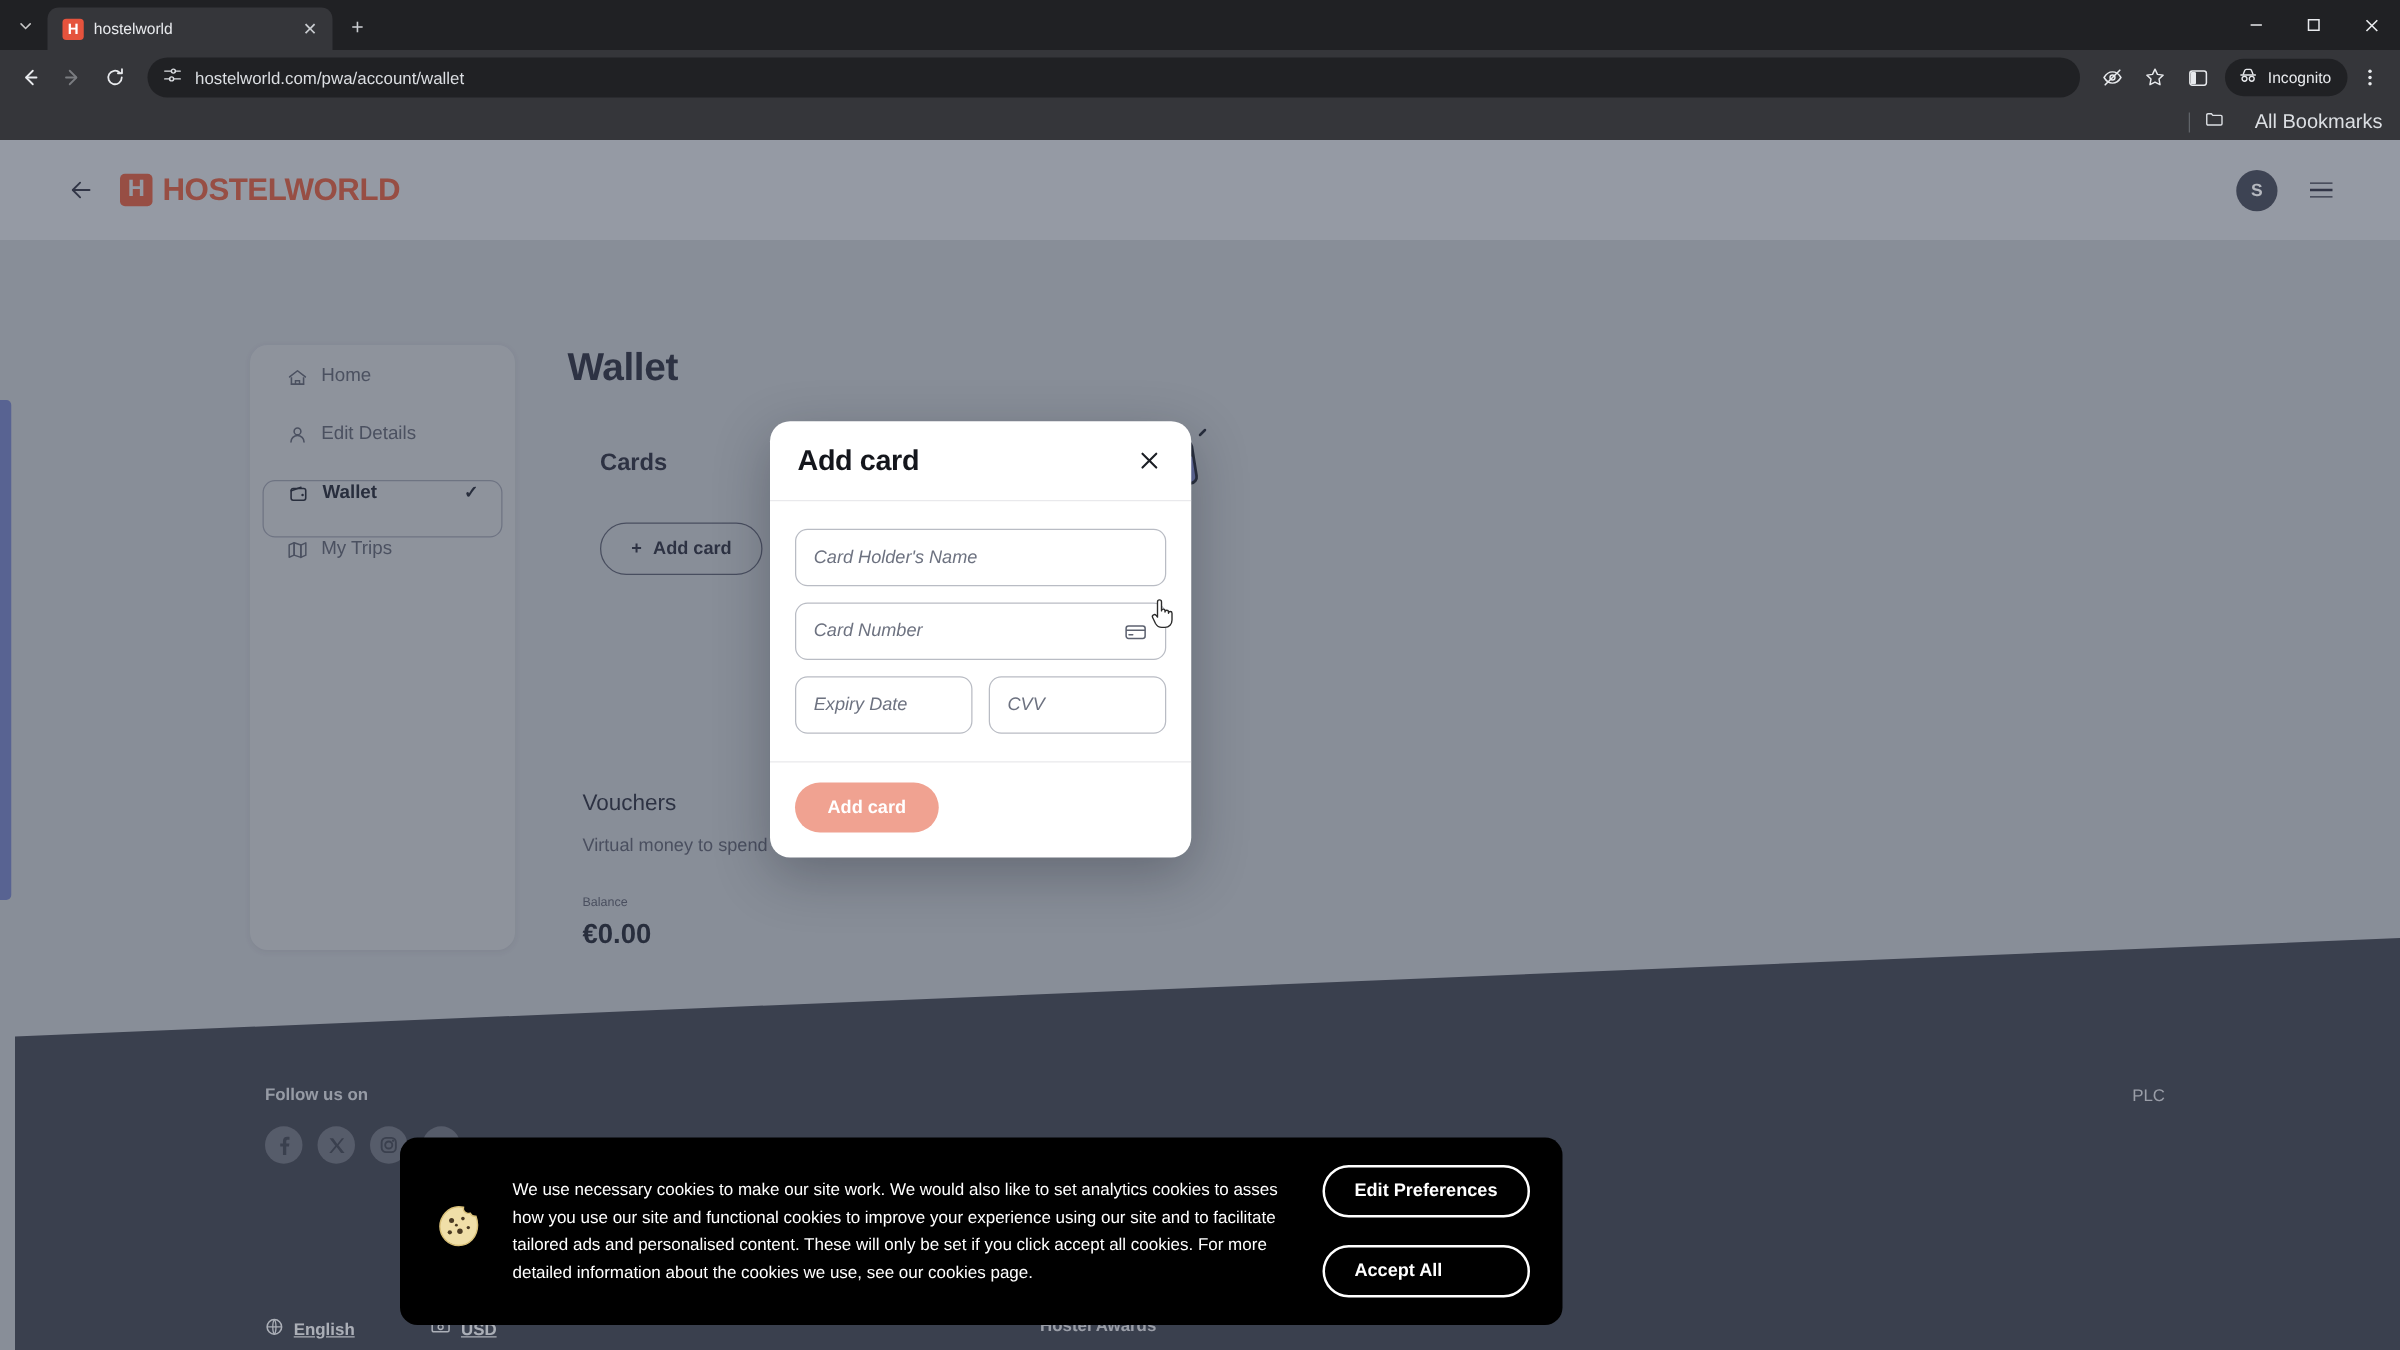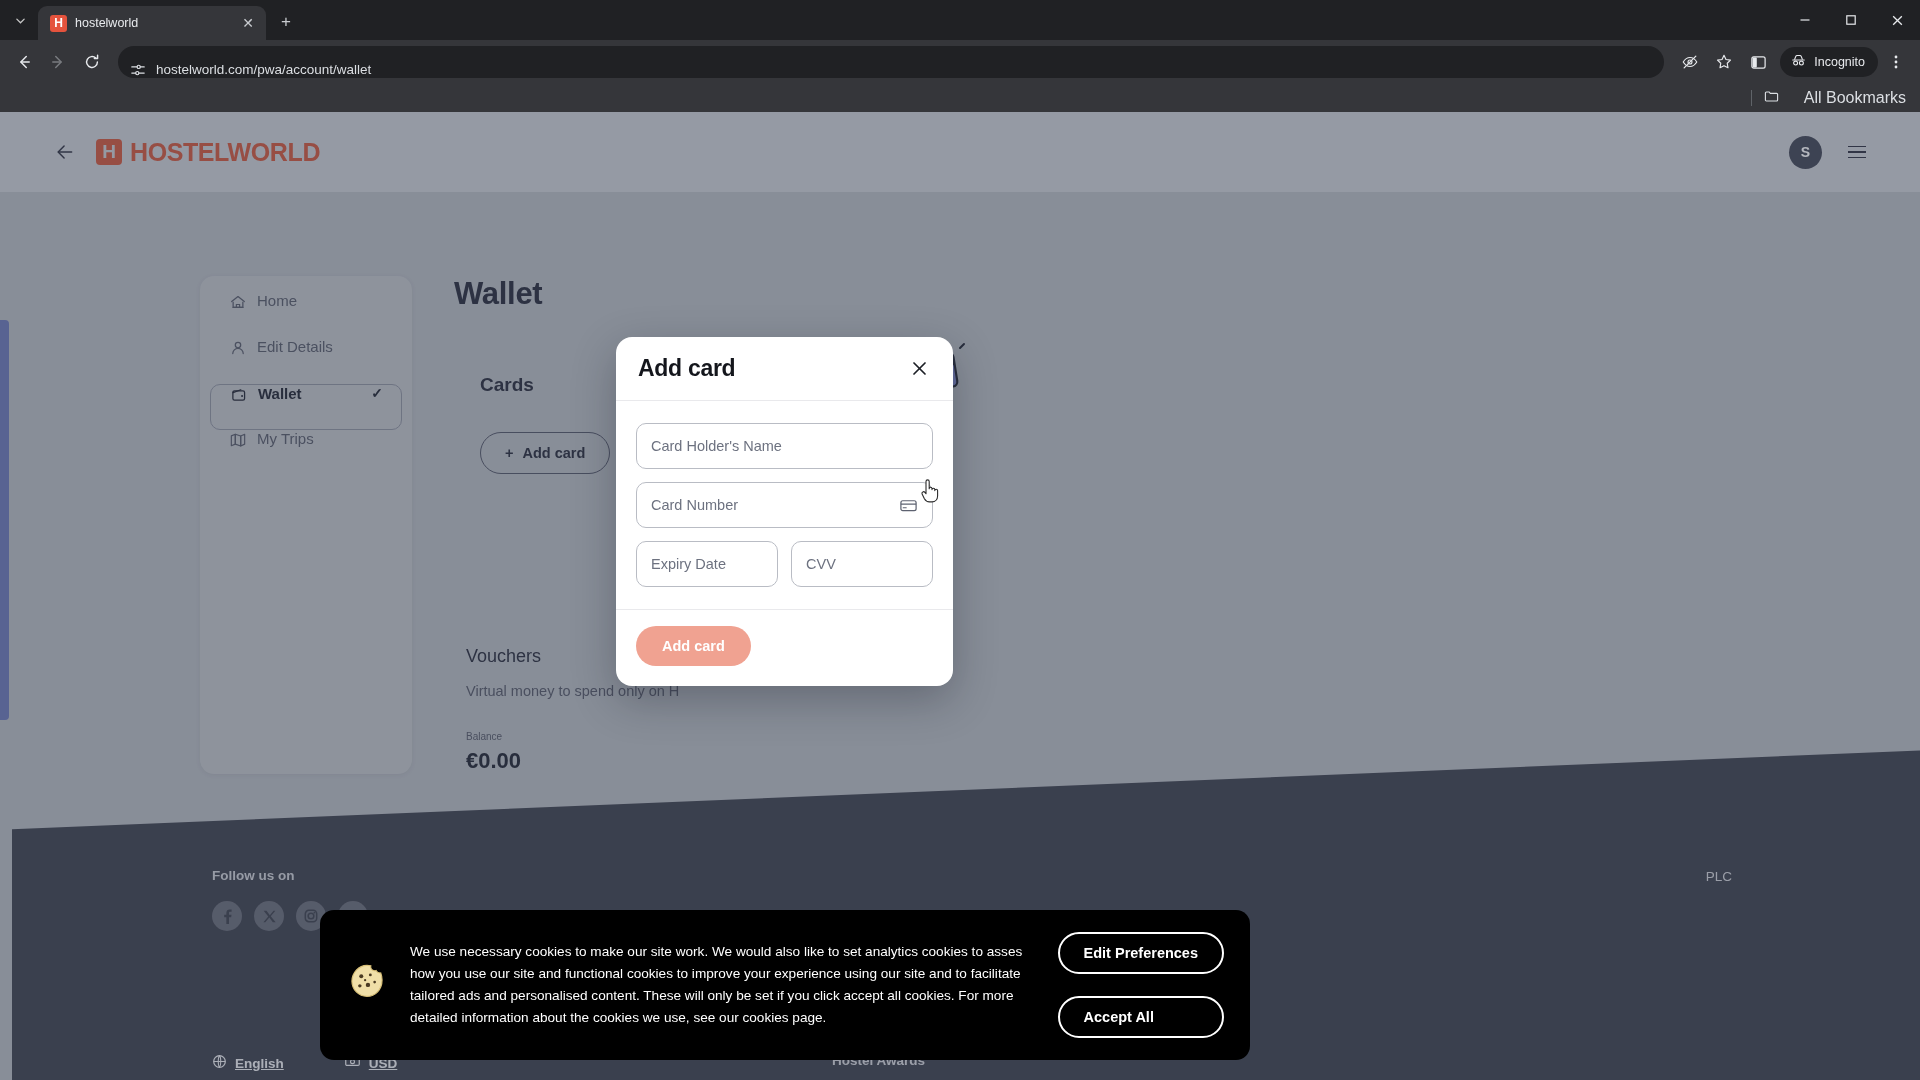--- a/index.html
+++ b/index.html
@@ -58,21 +58,21 @@
     display: flex; align-items: center; padding: 0 8px; gap: 2px;
   }
   .tb-icon {
     width: 32px; height: 32px; border-radius: 50%;
     display: flex; align-items: center; justify-content: center;
     color: #e8eaed; flex-shrink: 0;
   }
   .tb-icon.disabled { color: #7a7c80; }
   .omnibox {
     flex: 1; height: 30px; background: #202124; border-radius: 16px;
-    display: flex; padding: 16px 12px; gap: 10px;
+    display: flex; align-items: center; padding: 16px 12px; gap: 10px;
     margin: 0 8px; min-width: 0;
   }
   .omnibox-url { color: #dcdfe3; font-size: 13.5px; white-space: nowrap; }
   .incognito-pill {
     height: 30px; background: #202124; border-radius: 16px;
     display: flex; align-items: center; gap: 7px; padding: 0 13px 0 10px;
     color: #e8eaed; font-size: 12.5px; margin-left: 4px;
   }
   .bookmarkbar {
     height: 28px; background: #35363a;
@@ -155,21 +155,21 @@
     justify-content:center; flex-shrink: 0; }
 
   .main-col { flex: 1; }
   .page-title {
     font-size: 31px; font-weight: 800; color: #353b4d;
     letter-spacing: -0.3px; margin-bottom: 48px;
   }
   .sec-head { font-size: 19px; font-weight: 800; color: #353b4d; }
   .cards-sec { position: relative; }
   .cards-row { display: flex; align-items: flex-start; }
-  .cards-left { padding-left: 26px; margin-top: 14px; }
+  .cards-left { padding-left: 26px; }
   .addcard-btn {
     margin-top: 36px; height: 42px; padding: 0 24px;
     border: 1.4px solid #5a6073; border-radius: 22px;
     background: transparent; color: #353b4d;
     font-size: 14.5px; font-weight: 700;
     display: inline-flex; align-items: center; gap: 9px;
   }
   .card-illo { position: absolute; left: 440px; top: -18px; }
 
   .vouchers-sec { margin-top: 172px; padding-left: 12px; }
@@ -236,21 +236,21 @@
     letter-spacing: -0.3px; }
   .modal-close {
     margin-left: auto; width: 28px; height: 28px;
     display: flex; align-items: center; justify-content: center;
     color: #1d2026;
   }
   .modal-body { padding: 22px 20px 0 20px; }
   .field {
     height: 46px; border: 1px solid #b9bcc4; border-radius: 10px;
     display: flex; align-items: center; padding: 0 14px;
-    margin-bottom: 13px; background: #fff; position: relative;
+    margin-bottom: 13px; background: #fff; position: relative; font-style: italic;
   }
   .field .ph { color: #6d7280; font-size: 14.5px; }
   .field .fi { margin-left: auto; color: #5d6270; display:flex; }
   .field-row { display: flex; gap: 13px; }
   .field-row .field { flex: 1; margin-bottom: 0; }
   .modal-foot {
     margin-top: 22px; border-top: 1px solid #e9e9ec;
     padding: 16px 20px 20px 20px;
   }
   .submit-btn {

